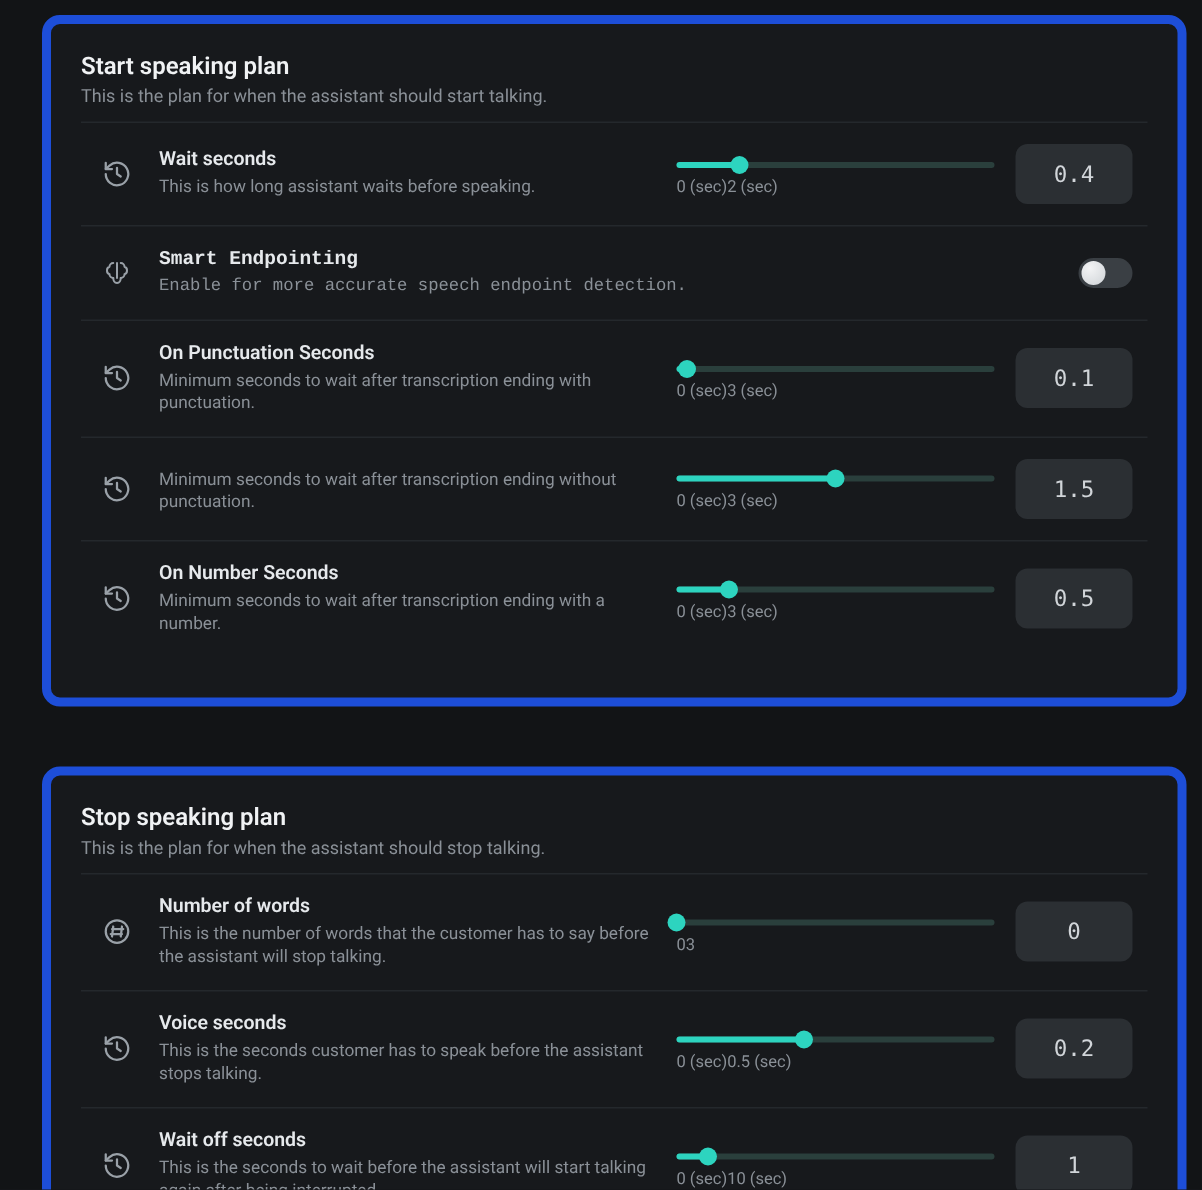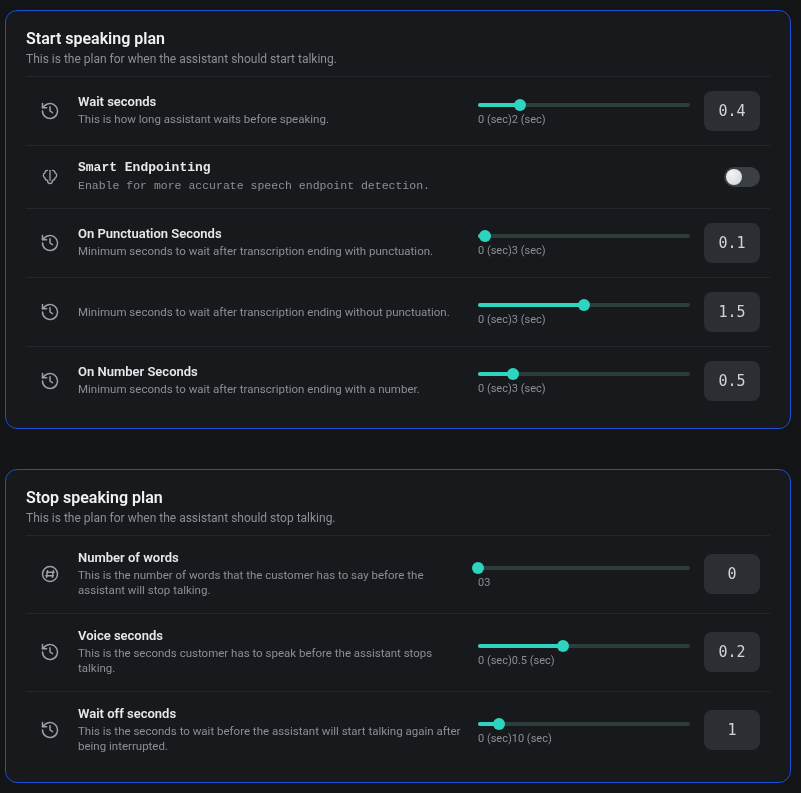--- a/index.html
+++ b/index.html
@@ -6,24 +6,24 @@
   html, body { width: 801px; height: 793px; }
   body {
     background: #121416;
     font-family: -apple-system, BlinkMacSystemFont, "Segoe UI", Roboto, Helvetica, Arial, sans-serif;
     color: #e9ecef;
     padding: 0;
     overflow: hidden;
   }
   .panel {
     background: #17191c;
-    border: 1px solid #1d4ed8;
+    border: 6px solid #1d4ed8;
     border-radius: 12px;
-    margin: 10px 10px 40px 5px;
-    padding: 18px 20px 13px 20px;
+    margin: 10px 10px 40px 28px;
+    padding: 18px 20px 27px 20px;
   }
   .panel:last-child { margin-bottom: 10px; }
   .panel-title {
     font-size: 16px;
     font-weight: 600;
     color: #f0f2f4;
   }
   .panel-sub {
     font-size: 12px;
     color: #8a9097;
@@ -91,21 +91,21 @@
     border-radius: 50%;
     transform: translate(-50%, -50%);
   }
   .slider-labels {
     display: flex;
     font-size: 11px;
     color: #8a9097;
     margin-top: 2px;
   }
   .value-pill {
-    width: 56px;
+    width: 78px;
     height: 40px;
     background: #2b2f33;
     border-radius: 8px;
     display: flex;
     align-items: center;
     justify-content: center;
     font-family: ui-monospace, SFMono-Regular, Menlo, Consolas, monospace;
     font-size: 15px;
     color: #d1d5d9;
     flex-shrink: 0;

